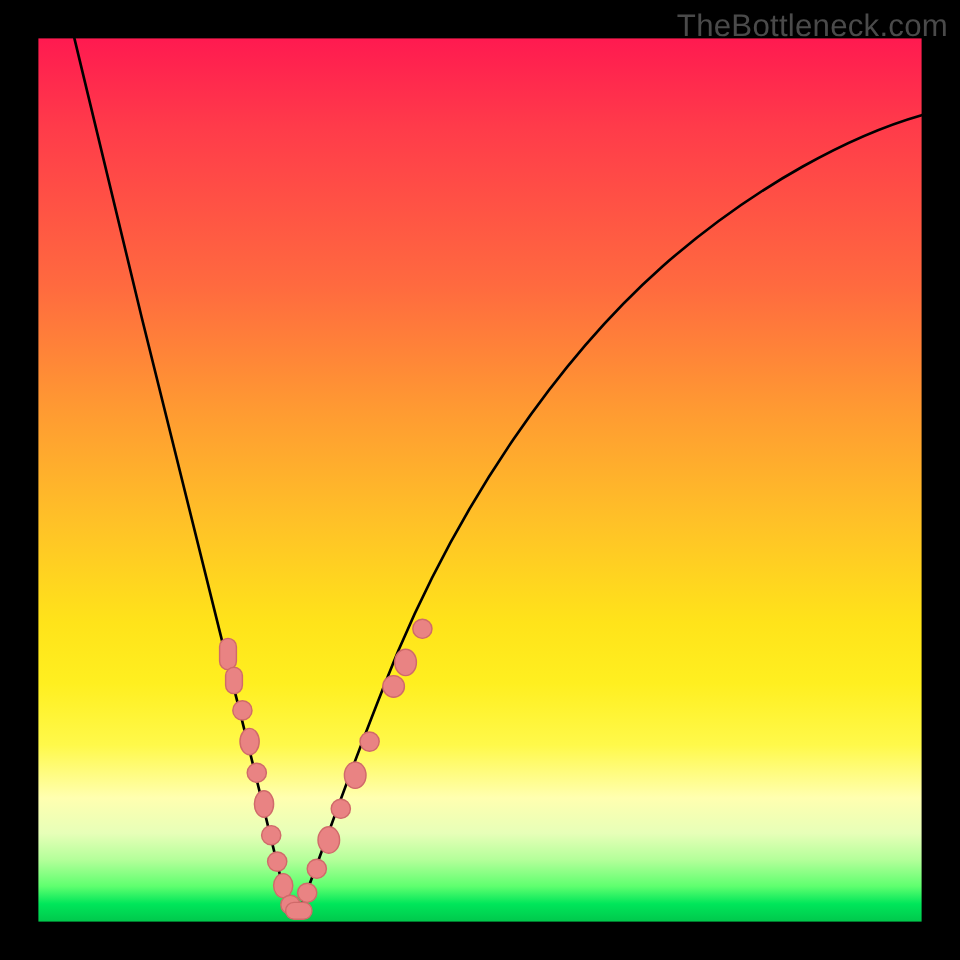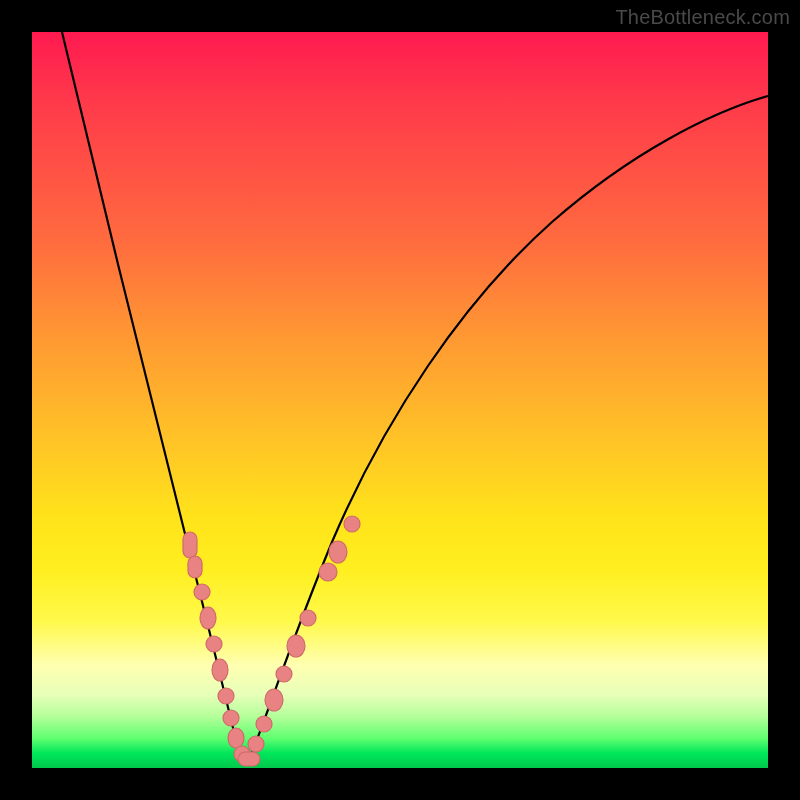--- a/index.html
+++ b/index.html
@@ -39,21 +39,21 @@
       #5fff6f 96%,
       #00e65a 98%,
       #00c84c 100%
     );
   }
   .watermark {
     position: absolute;
     top: 6px;
     right: 10px;
     color: #4a4a4a;
-    font-size: 20px;
+    font-size: 26px;
     letter-spacing: 0.2px;
     font-weight: 500;
     user-select: none;
   }
   svg.curve {
     position: absolute;
     left: 32px;
     top: 32px;
     width: 736px;
     height: 736px;

